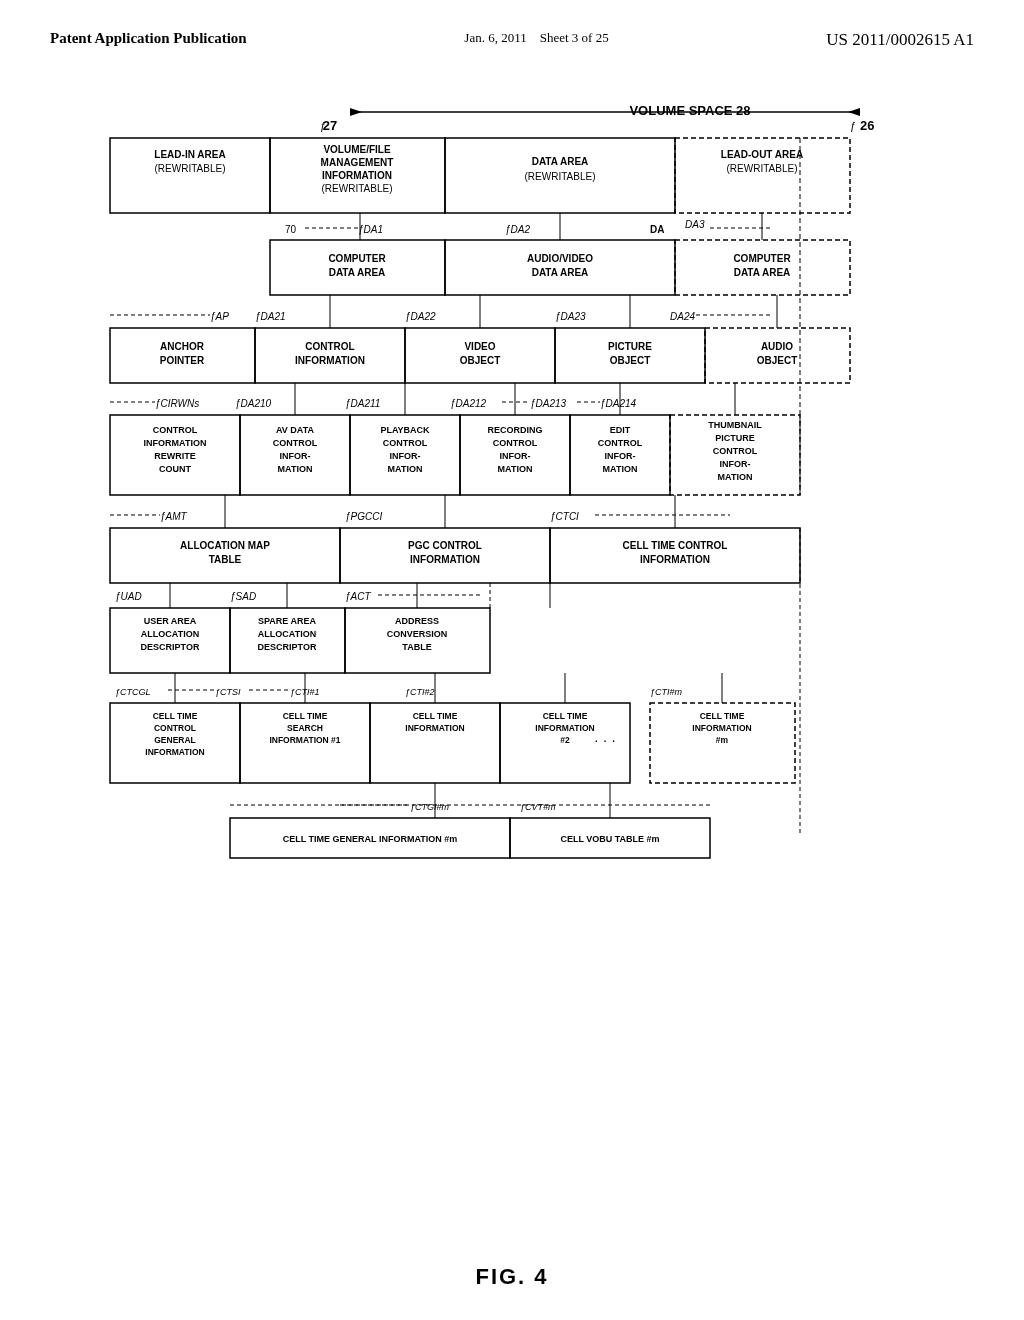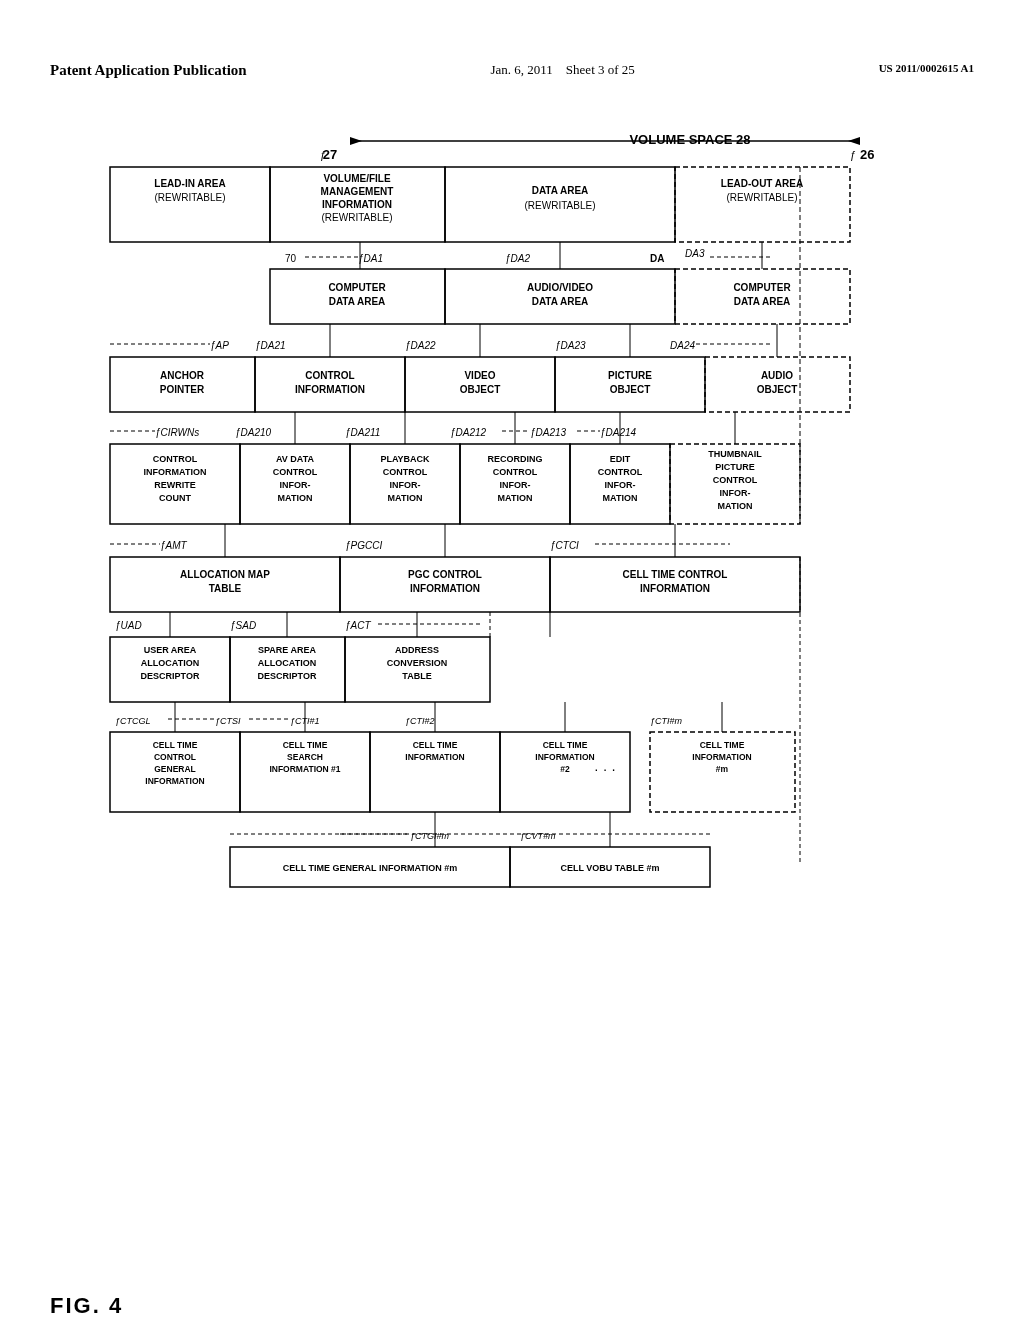--- a/index.html
+++ b/index.html
@@ -11,50 +11,49 @@
       color: #000;
       position: relative;
     }
 
     .page-header {
       display: flex;
       justify-content: space-between;
       align-items: flex-start;
       padding: 30px 50px 10px 50px;
       border-bottom: none;
-      margin-top: 32px;
     }
 
     .header-left {
       font-size: 15px;
       font-weight: bold;
     }
 
     .header-center {
       font-size: 13px;
       text-align: left;
     }
 
     .header-right {
-      font-size: 11px;
+      font-size: 17px;
       text-align: right;
-      font-weight: bold;
     }
 
     .diagram-container {
       padding: 40px 50px 30px 50px;
       position: relative;
     }
 
     svg {
       font-family: Arial, Helvetica, sans-serif;
       font-size: 10px;
     }
 
     .fig-label {
+      text-align: center;
       font-size: 22px;
       font-weight: bold;
       font-family: Arial, sans-serif;
       margin-top: 10px;
       letter-spacing: 2px;
     }
 
     .bottom-margin {
       height: 60px;
     }

